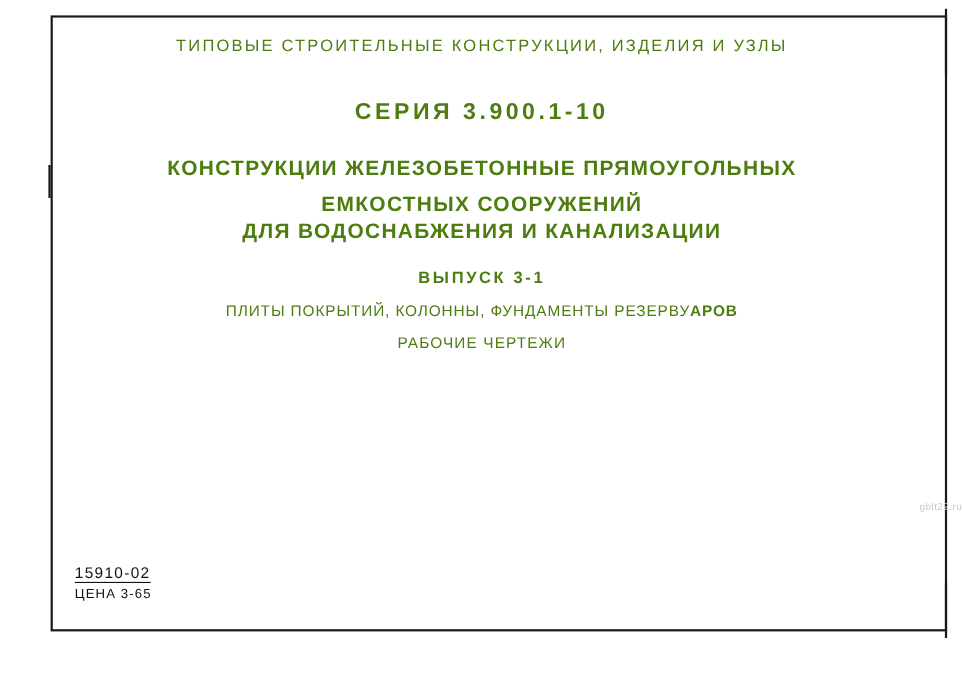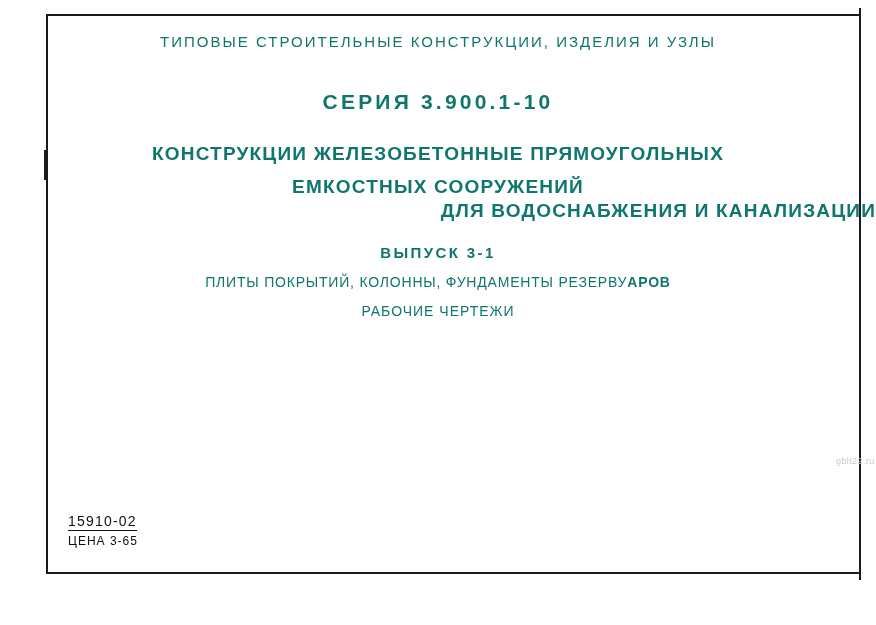--- a/index.html
+++ b/index.html
@@ -59,21 +59,21 @@
     height: 30px;
   }
 
   
   .line {
     position: absolute;
     text-align: center;
     width: 100%;
     left: 0;
     white-space: nowrap;
-    color: #0f766e;
+    color: #4d7c0f;
   }
 
   #series-subtitle {
     top: 33px;
     font-size: 15px;
     letter-spacing: 2.0px;
     font-weight: 500;
   }
 
   #series-number {
@@ -93,21 +93,20 @@
     top: 176px;
     font-size: 19px;
     letter-spacing: 1.2px;
     font-weight: 600;
   }
   #main-title-3 {
     top: 200px;
     font-size: 19px;
     letter-spacing: 1.2px;
     font-weight: 600;
-    text-align: right;
   }
 
   #issue-line {
     top: 244px;
     font-size: 15px;
     letter-spacing: 2.4px;
     font-weight: 700;
   }
 
   #contents-line {

